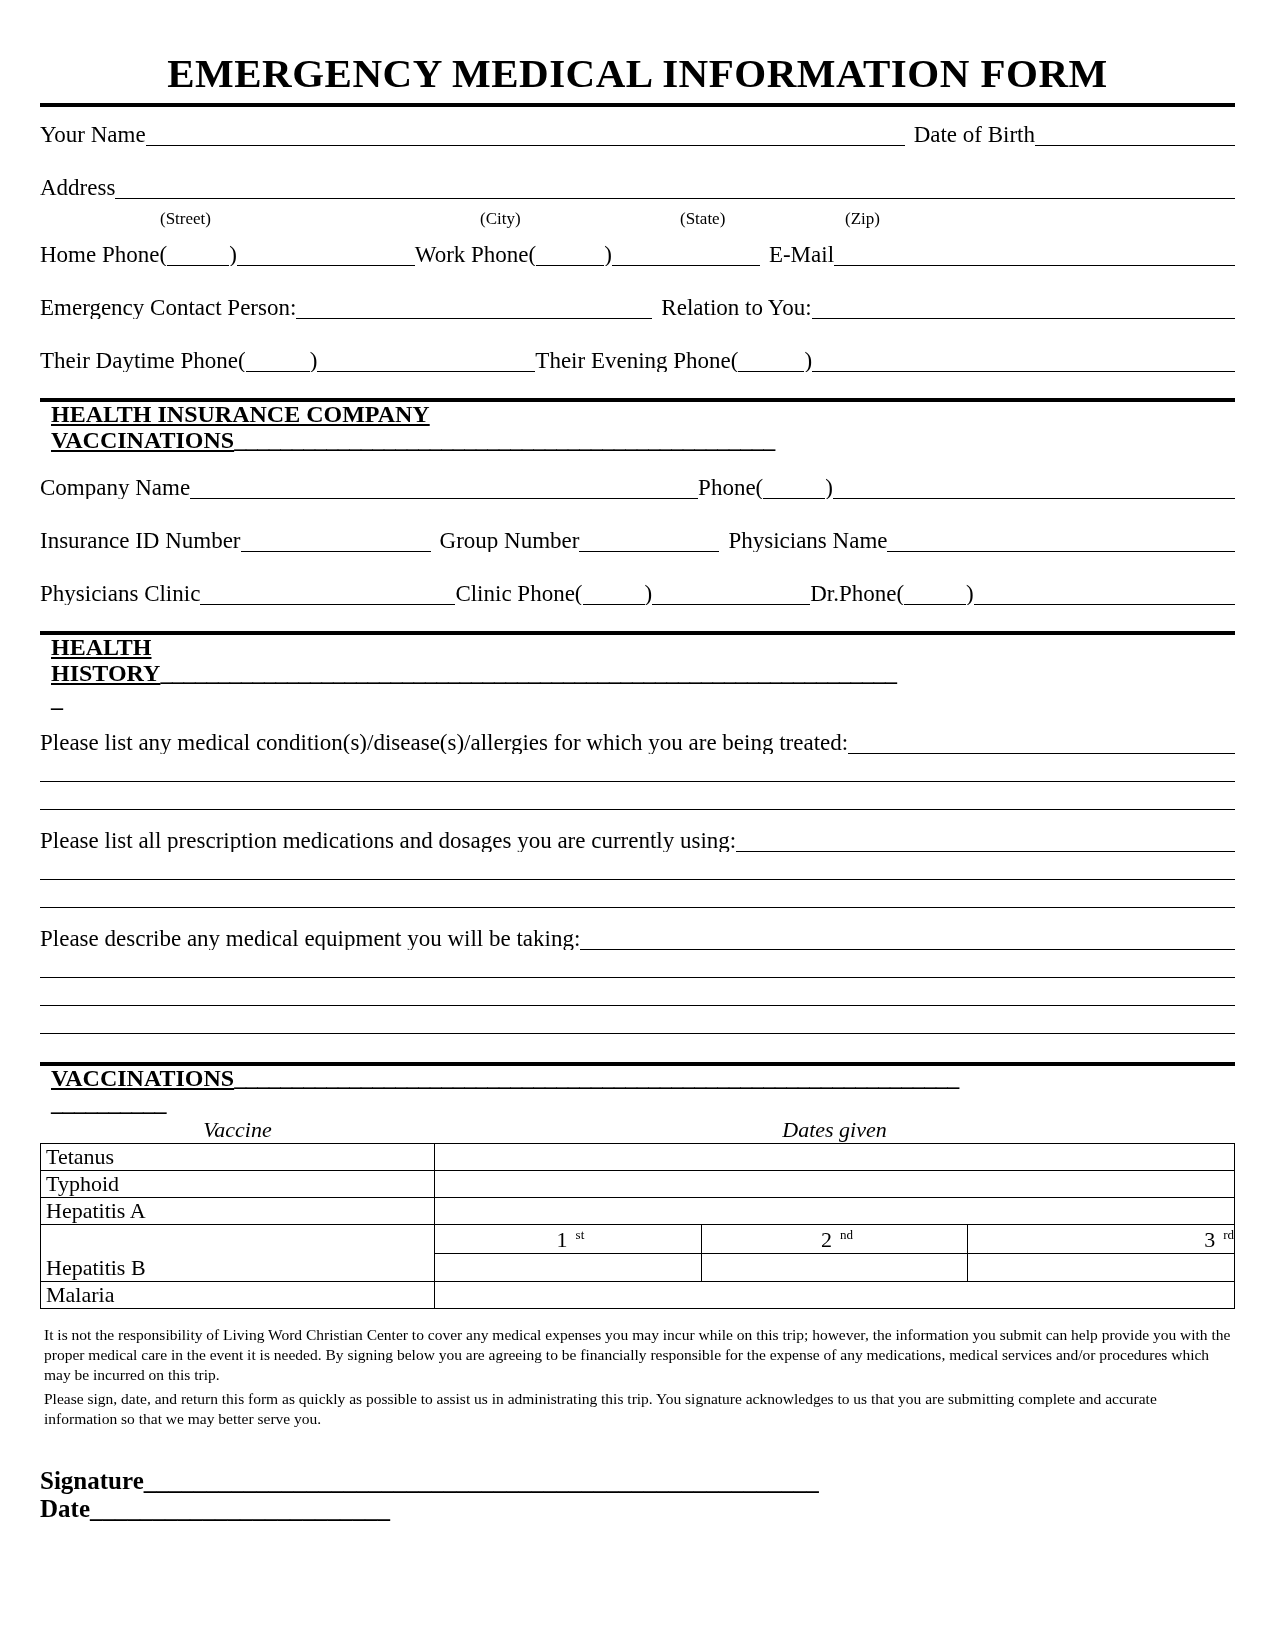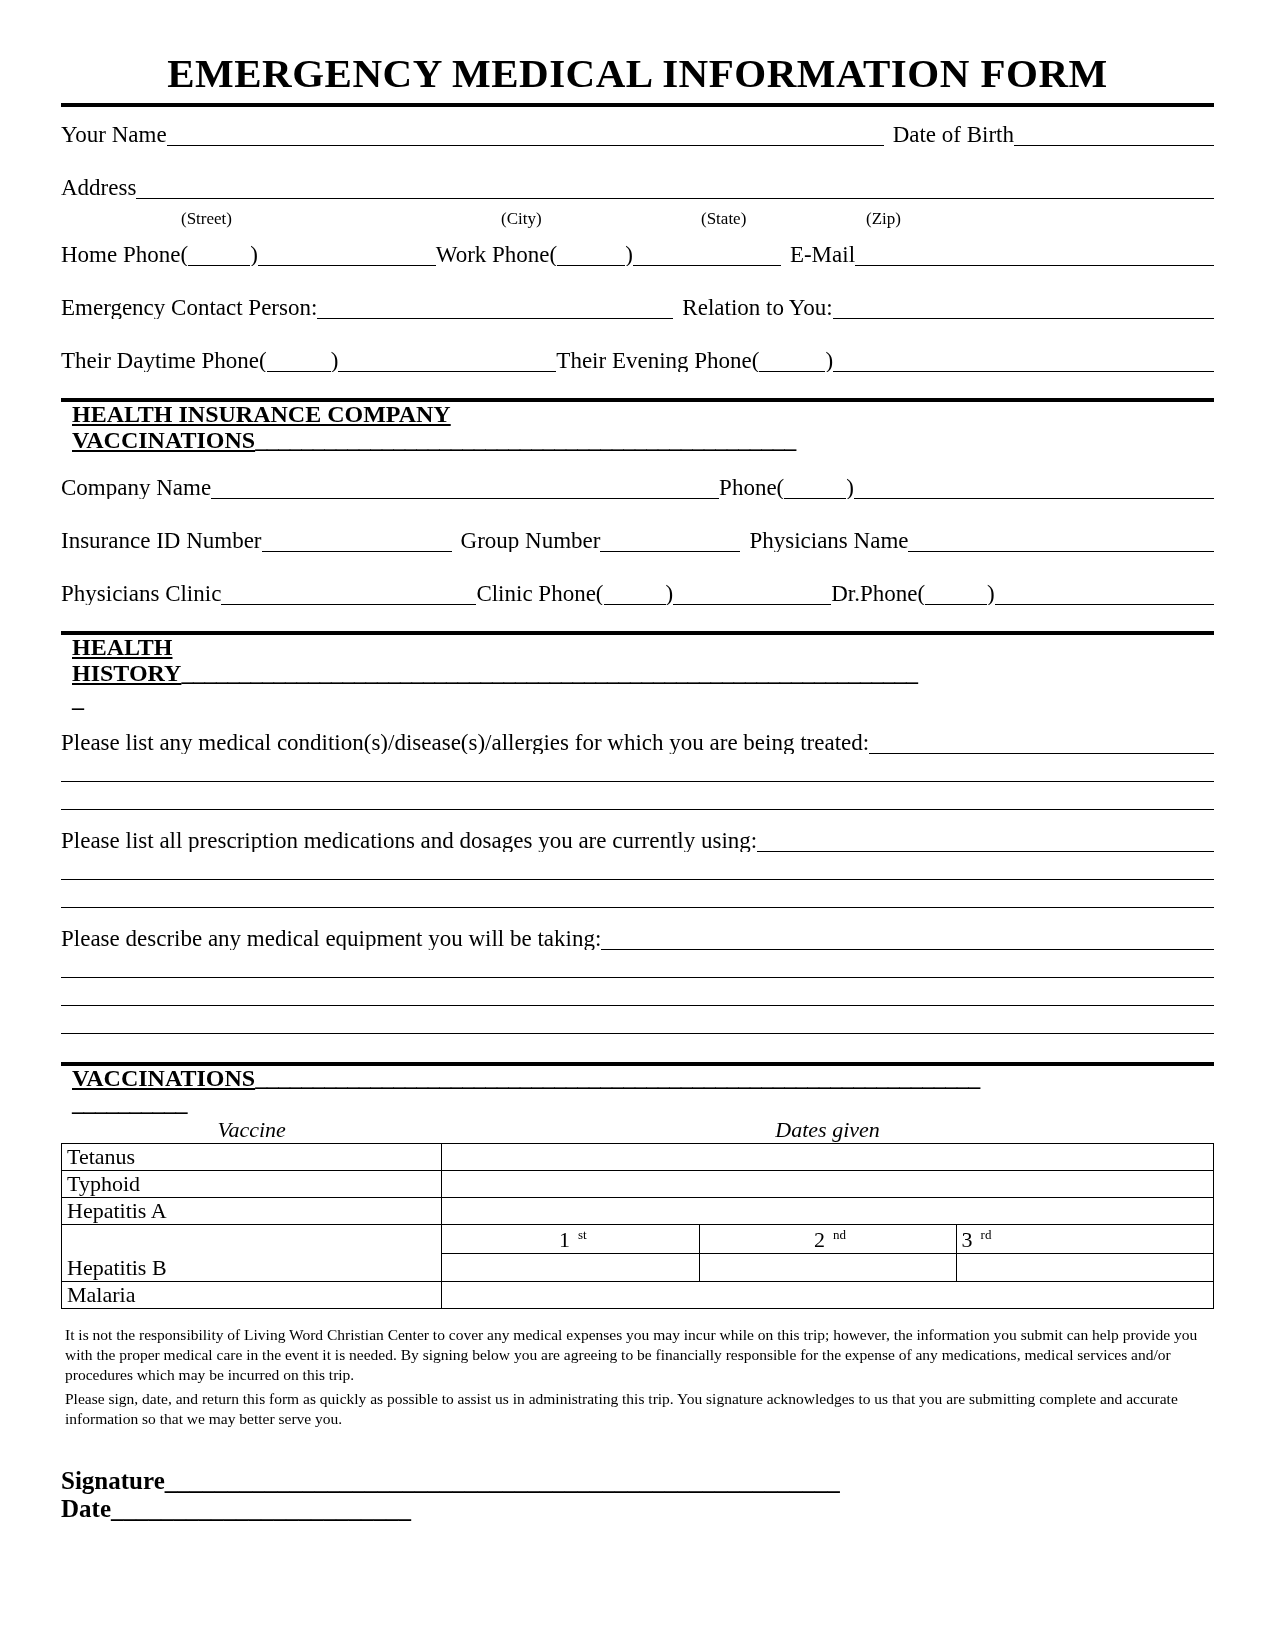--- a/index.html
+++ b/index.html
@@ -12,21 +12,21 @@
     height: 1650px;
     font-family: "Liberation Serif", "DejaVu Serif", serif;
     color: #000000;
     overflow: hidden;
   }
   .page {
     position: relative;
     width: 1275px;
     height: 1650px;
     box-sizing: border-box;
-    padding: 0 61px;
+    padding: 0 40px;
   }
 
   
   .title {
     text-align: center;
     font-size: 41px;
     font-weight: bold;
     letter-spacing: 0.5px;
     padding-top: 52px;
     line-height: 1.05;
@@ -335,21 +335,21 @@
           <table class="nested">
             <colgroup>
                 <col style="width:33.34%">
                 <col style="width:33.33%">
                 <col style="width:33.33%">
               </colgroup>
             <tbody>
               <tr>
                 <td style="border-top:none;border-left:none;text-align:center;height:28px"><span>1</span><span class="sup">st</span></td>
                 <td style="border-top:none;border-right:none;text-align:center;height:28px"><span>2</span><span class="sup">nd</span></td>
-                <td style="border-top:none;border-right:none;text-align:left;height:28px"><span>3</span><span class="sup">rd</span></td>
+                <td style="border-top:none;border-right:none;text-align:right;height:28px"><span>3</span><span class="sup">rd</span></td>
               </tr>
               <tr>
                 <td style="border-left:none;border-bottom:none;height:27px"></td>
                 <td style="border-top:none;border-right:none;border-bottom:none;height:27px"></td>
                 <td style="border-top:none;border-right:none;border-bottom:none;height:27px"></td>
               </tr>
             </tbody>
           </table>
         </td>
       </tr>

